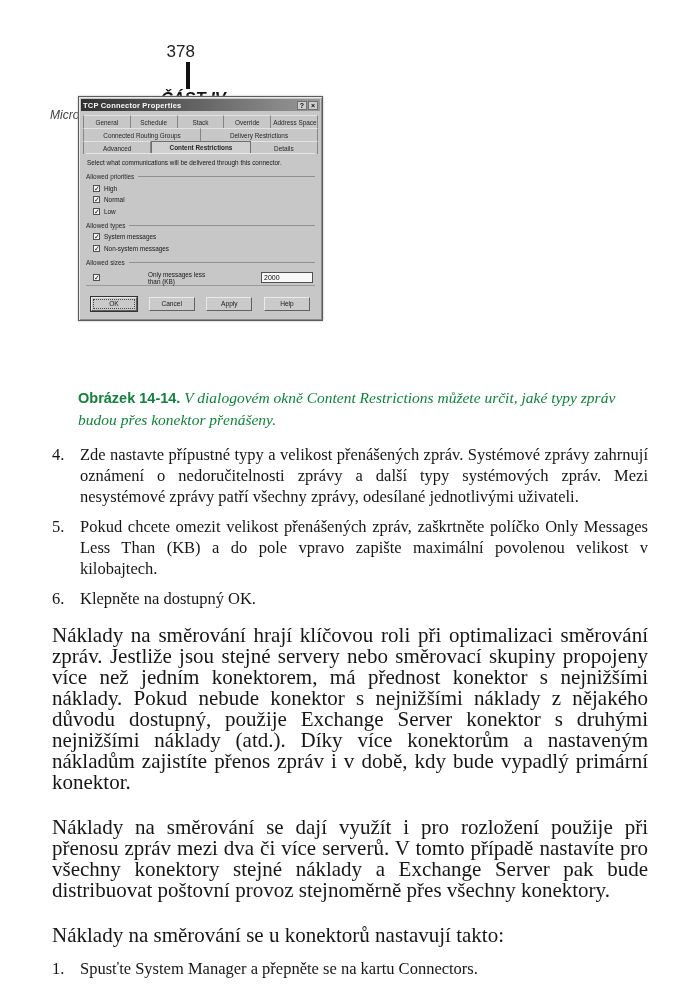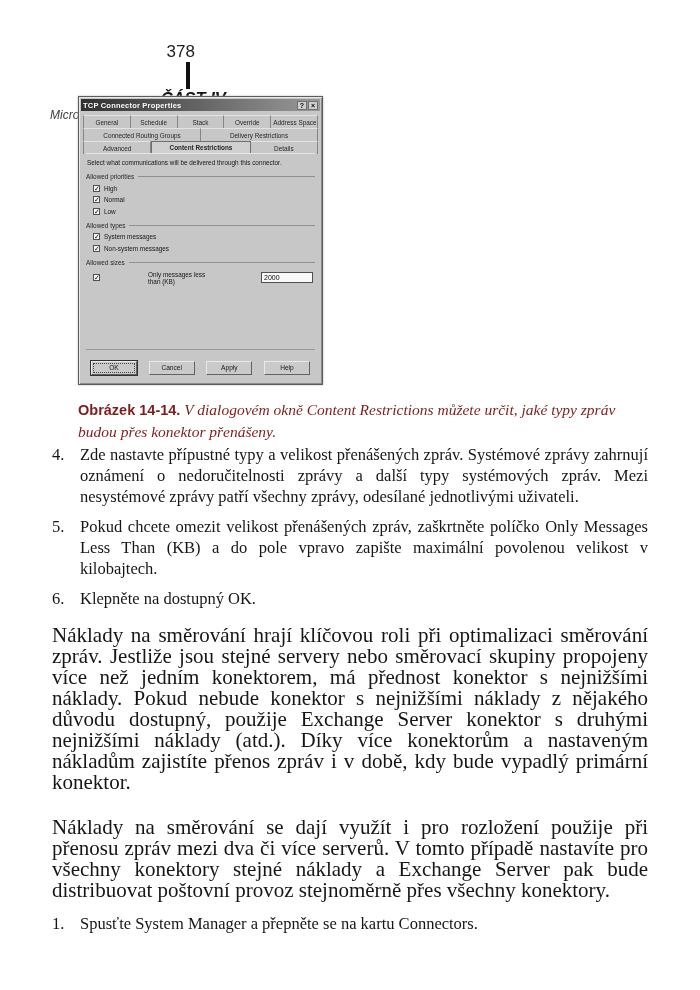--- a/index.html
+++ b/index.html
@@ -9,21 +9,21 @@
 
   
   .hdr { position:absolute; top:42px; left:50px; display:flex; align-items:center;
          font-family:"Liberation Sans", sans-serif;flex-direction:column; }
   .hdr .pnum { font-size:17px; color:#222; }
   .hdr .bar { display:inline-block; width:4px; height:27px; background:#111; margin:0 15px 0 30px; }
   .hdr .plabel { font-weight:bold; font-style:italic; font-size:16.5px; margin-right:16px; color:#111;margin-left:41px; }
   .hdr .ptitle { font-style:italic; font-size:12px; color:#404040; }
 
   
-  .dialog { position:absolute; left:78px; top:96px; width:245px; height:289px;
+  .dialog { position:absolute; left:78px; top:96px; width:245px; height:225px;
             background:#cbcbcb; border:1px solid #5a5a5a;
             box-shadow: inset 1px 1px 0 #efefef, inset -1px -1px 0 #8d8d8d, 0 0 2px #bbb;
             font-family:"Liberation Sans", sans-serif; filter: blur(.35px) contrast(.95); }
   .tb { height:12px; margin:2px 2px 0 2px; background:linear-gradient(90deg,#2c2c2c,#9b9b9b);
         color:#fff; display:flex; align-items:center; padding:0 2px; }
   .tb .t { flex:1; font-size:7.5px; font-weight:bold; letter-spacing:.2px; white-space:nowrap; overflow:hidden; }
   .tbtn { width:10px; height:9px; background:#d2d2d2; color:#000; border:1px solid #707070;
           font-size:7px; line-height:7px; text-align:center; margin-left:1px; font-weight:bold; }
   .tabs { padding:4px 4px 0 4px; }
   .trow { display:flex; }
@@ -45,21 +45,21 @@
   .sizerow { display:flex; align-items:center; margin:5px 0 0 7px;gap:44px; }
   .sizefld { width:52px; height:11px; margin-left:auto; margin-right:2px; border:1px solid #4d4d4d;
              background:#ffffff; font-size:7px; font-family:"Liberation Sans",sans-serif; padding:0 2px; }
   .btnrow { position:absolute; left:12px; right:12px; bottom:9px; display:flex; justify-content:space-between; }
   .btn { width:46px; height:14px; background:#cecece; color:#111;
          border:1px solid; border-color:#f0f0f0 #5f5f5f #5f5f5f #f0f0f0;
          font-size:6.6px; font-family:"Liberation Sans",sans-serif; text-align:center; line-height:12px; }
   .btn.focus { box-shadow:0 0 0 1px #2e2e2e; outline:1px dotted #444; outline-offset:-3px; }
 
   
-  .caption { position:absolute; top:399px; left:78px; width:562px; font-size:15.5px; line-height:21px; color:#7f1d1d; }
+  .caption { position:absolute; top:387px; left:78px; width:562px; font-size:15.5px; line-height:21px; color:#15803d; }
   .caplabel { font-family:"Liberation Sans", sans-serif; font-weight:bold; font-size:14.5px; }
   .captext { font-style:italic; }
 
   
   .steps { position:absolute; top:444px; left:52px; width:596px; }
   .step { display:flex; margin-bottom:9px; }
   .step .num { flex:0 0 28px; font-size:16.5px; line-height:21px; }
   .step .txt { flex:1; font-size:16.5px; line-height:21px; text-align:justify; }
 
   
@@ -166,19 +166,20 @@
     </div>
     <div class="step">
       <span class="num">6.</span>
       <span class="txt">Klepněte na dostupný OK.</span>
     </div>
   </div>
 
   <div class="section">
     <p>Náklady na směrování hrají klíčovou roli při optimalizaci směrování zpráv. Jestliže jsou stejné servery nebo směrovací skupiny propojeny více než jedním konektorem, má přednost konektor s nejnižšími náklady. Pokud nebude konektor s nejnižšími náklady z nějakého důvodu dostupný, použije Exchange Server konektor s druhými nejnižšími náklady (atd.). Díky více konektorům a nastaveným nákladům zajistíte přenos zpráv i v době, kdy bude vypadlý primární konektor.</p>
     <p>Náklady na směrování se dají využít i pro rozložení použije při přenosu zpráv mezi dva či více serverů. V tomto případě nastavíte pro všechny konektory stejné náklady a Exchange Server pak bude distribuovat poštovní provoz stejnoměrně přes všechny konektory.</p>
+    <p>Náklady na směrování se u konektorů nastavují takto:</p>
     <div class="step">
       <span class="num">1.</span>
       <span class="txt">Spusťte System Manager a přepněte se na kartu Connectors.</span>
     </div>
   </div>
 
 </div>
 
 </body></html>

